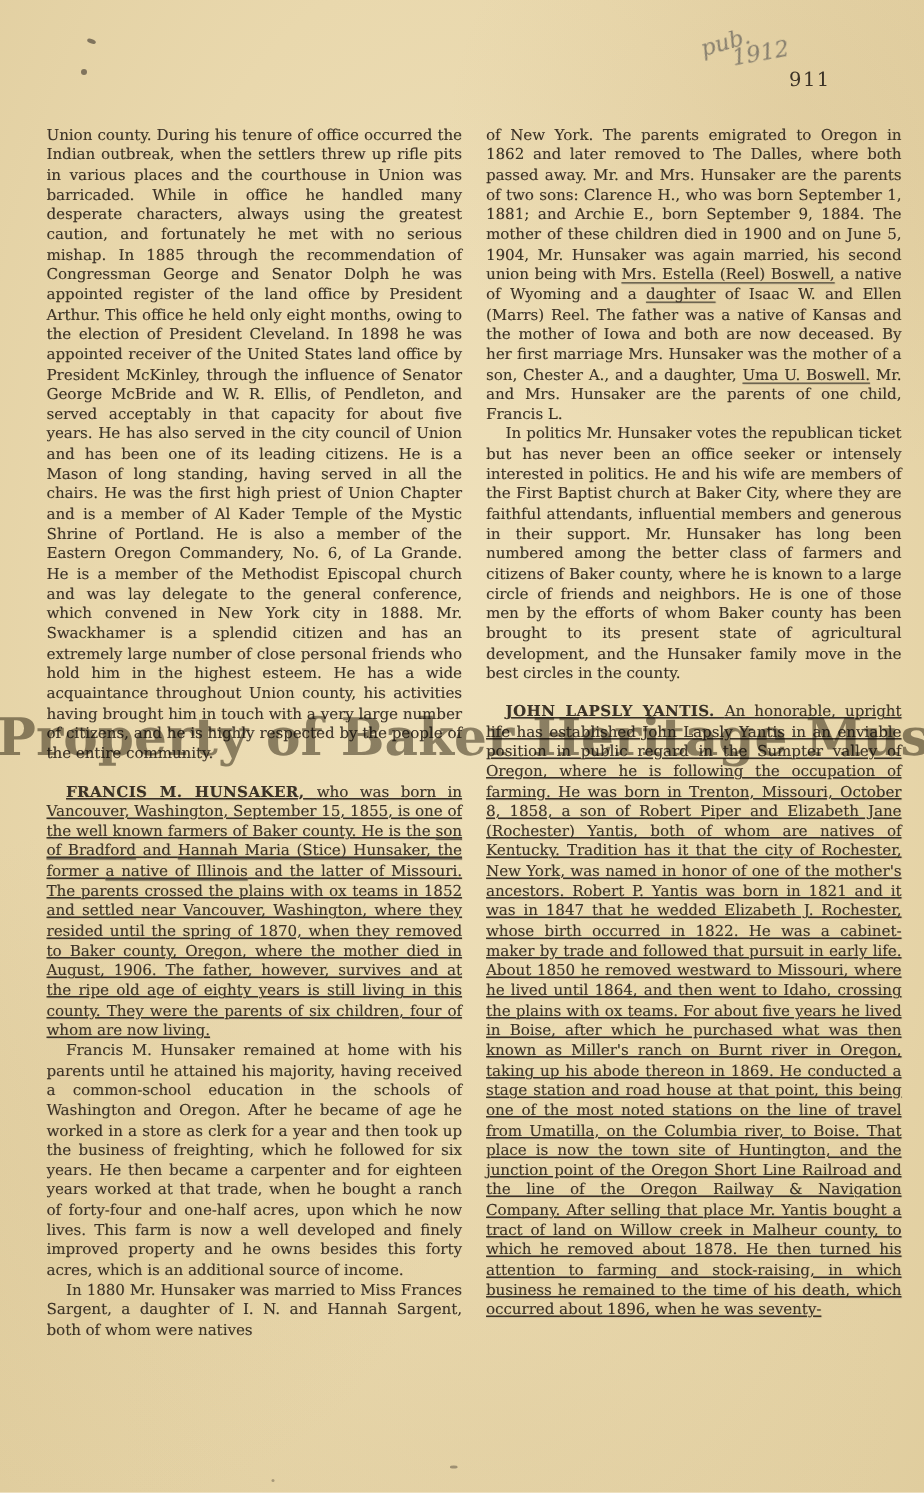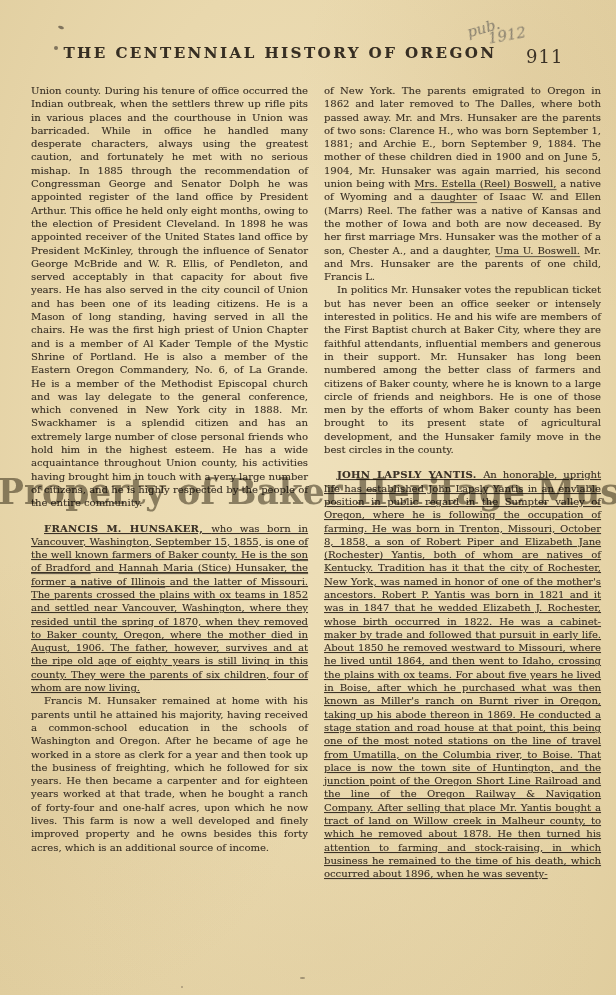--- a/index.html
+++ b/index.html
@@ -18,21 +18,21 @@
   }
   .header-title{
     position:absolute;top:44px;left:0;width:560px;
     text-align:center;
     font-size:15px;font-weight:700;letter-spacing:2.5px;
     color:#362e23;
     text-shadow:0.3px 0.3px 0 rgba(60,50,40,0.35);
   }
   .page-number{
     position:absolute;top:46px;left:526px;
-    font-size:18px;letter-spacing:1px;color:#3b3226;
+    font-size:13px;letter-spacing:1px;color:#3b3226;
   }
   .pencil-note{
     position:absolute;top:8px;left:468px;width:130px;height:64px;
     transform:rotate(-16deg);
     color:rgba(118,112,100,0.85);
     font-style:italic;
     filter:blur(0.3px);
     line-height:1;
   }
   .pencil-note .pn1{font-size:15px;margin-left:4px;}
@@ -69,32 +69,32 @@
   .speck{position:absolute;background:#4a4136;border-radius:50%;opacity:0.65;}
   .speck.s1{left:58px;top:26px;width:6px;height:3px;transform:rotate(20deg);}
   .speck.s2{left:54px;top:46px;width:4px;height:4px;}
   .speck.s3{left:300px;top:977px;width:5px;height:1.5px;opacity:0.45;}
   .speck.s4{left:181px;top:986px;width:2px;height:2px;opacity:0.4;}
 </style>
 </head>
 <body>
 
 <div class="page">
-  <div class="header-title">THE CENTENNIAL HISTORY OF OREGON</div>
   <div class="page-number">911</div>
 
   <div class="pencil-note">
     <div class="pn1">pub.</div>
     <div class="pn2">1912</div>
   </div>
 
   <div class="col col-left" id="col-left">
       <p class="para"><span>Union county.  During his tenure of office occurred the Indian outbreak, when the settlers threw up rifle pits in various places and the courthouse in Union was barricaded. While in office he handled many desperate characters, always using the greatest caution, and fortunately he met with no serious mishap.  In 1885 through the recommendation of Congressman George and Senator Dolph he was appointed register of the land office by President Arthur.  This office he held only eight months, owing to the election of President Cleveland.  In 1898 he was appointed receiver of the United States land office by President McKinley, through the influence of Senator George McBride and W. R. Ellis, of Pendleton, and served acceptably in that capacity for about five years.  He has also served in the city council of Union and has been one of its leading citizens.  He is a Mason of long standing, having served in all the chairs.  He was the first high priest of Union Chapter and is a member of Al Kader Temple of the Mystic Shrine of Portland.  He is also a member of the Eastern Oregon Commandery, No. 6, of La Grande. He is a member of the Methodist Episcopal church and was lay delegate to the general conference, which convened in New York city in 1888.  Mr. Swackhamer is a splendid citizen and has an extremely large number of close personal friends who hold him in the highest esteem.  He has a wide acquaintance throughout Union county, his activities having brought him in touch with a very large number of citizens, and he is highly respected by the people of the entire community.</span></p>
       <p class="para indent gap"><span class="seg-lead">FRANCIS M. HUNSAKER, </span><span>who was born in Vancouver, Washington, September 15, 1855, is one of the well known farmers of Baker county.  He is the </span><span class="seg-underline">son of Bradford</span><span> and </span><span class="seg-underline">Hannah Maria (Stice) Hunsaker, the</span><span> former </span><span class="seg-underline">a native of Illinois</span><span> and the latter of Missouri.  The parents crossed the plains with ox teams in 1852 and settled near Vancouver, Washington, where they resided until the spring of 1870, when they removed to Baker county, Oregon, where the mother died in August, 1906.  The father, however, survives and at the ripe old age of eighty years is still living in this county.  They were the parents of six children, four of whom are now living.</span></p>
       <p class="para indent"><span>Francis M. Hunsaker remained at home with his parents until he attained his majority, having received a common-school education in the schools of Washington and Oregon.  After he became of age he worked in a store as clerk for a year and then took up the business of freighting, which he followed for six years.  He then became a carpenter and for eighteen years worked at that trade, when he bought a ranch of forty-four and one-half acres, upon which he now lives. This farm is now a well developed and finely improved property and he owns besides this forty acres, which is an additional source of income.</span></p>
+      <p class="para indent"><span>In 1880 Mr. Hunsaker was married to Miss Frances Sargent, a daughter of I. N. and Hannah Sargent, both of whom were natives</span></p>
     </div>
   <div class="col col-right" id="col-right">
       <p class="para"><span>of New York.  The parents emigrated to Oregon in 1862 and later removed to The Dalles, where both passed away.  Mr. and Mrs. Hunsaker are the parents of two sons: Clarence H., who was born September 1, 1881; and Archie E., born September 9, 1884.  The mother of these children died in 1900 and on June 5, 1904, Mr. Hunsaker was again married, his second union being with </span><span class="seg-underline">Mrs. Estella (Reel) Boswell,</span><span> a native of Wyoming and a </span><span class="seg-underline">daughter</span><span> of Isaac W. and Ellen (Marrs) Reel.  The father was a native of Kansas and the mother of Iowa and both are now deceased.  By her first marriage Mrs. Hunsaker was the mother of a son, Chester A., and a daughter, </span><span class="seg-underline">Uma U. Boswell.</span><span>  Mr. and Mrs. Hunsaker are the parents of one child, Francis L.</span></p>
       <p class="para indent"><span>In politics Mr. Hunsaker votes the republican ticket but has never been an office seeker or intensely interested in politics.  He and his wife are members of the First Baptist church at Baker City, where they are faithful attendants, influential members and generous in their support.  Mr. Hunsaker has long been numbered among the better class of farmers and citizens of Baker county, where he is known to a large circle of friends and neighbors.  He is one of those men by the efforts of whom Baker county has been brought to its present state of agricultural development, and the Hunsaker family move in the best circles in the county.</span></p>
       <p class="para indent gap"><span class="seg-lead">JOHN LAPSLY YANTIS. </span><span>An honorable, upright life has established John Lapsly Yantis in an enviable position in public regard in the Sumpter valley of Oregon, where he is following the occupation of farming. He was born in Trenton, Missouri, October 8, 1858, a son of Robert Piper and Elizabeth Jane (Rochester) Yantis, both of whom are natives of Kentucky.  Tradition has it that the city of Rochester, New York, was named in honor of one of the mother's ancestors.  Robert P. Yantis was born in 1821 and it was in 1847 that he wedded Elizabeth J. Rochester, whose birth occurred in 1822.  He was a cabinet-maker by trade and followed that pursuit in early life. About 1850 he removed westward to Missouri, where he lived until 1864, and then went to Idaho, crossing the plains with ox teams.  For about five years he lived in Boise, after which he purchased what was then known as Miller's ranch on Burnt river in Oregon, taking up his abode thereon in 1869.  He conducted a stage station and road house at that point, this being one of the most noted stations on the line of travel from Umatilla, on the Columbia river, to Boise.  That place is now the town site of Huntington, and the junction point of the Oregon Short Line Railroad and the line of the Oregon Railway &amp; Navigation Company.  After selling that place Mr. Yantis bought a tract of land on Willow creek in Malheur county, to which he removed about 1878.  He then turned his attention to farming and stock-raising, in which business he remained to the time of his death, which occurred about 1896, when he was seventy-</span></p>
     </div>
 
   <div class="watermark">Property of Baker Heritage Museum</div>
 
   <div class="speck s1"></div>

